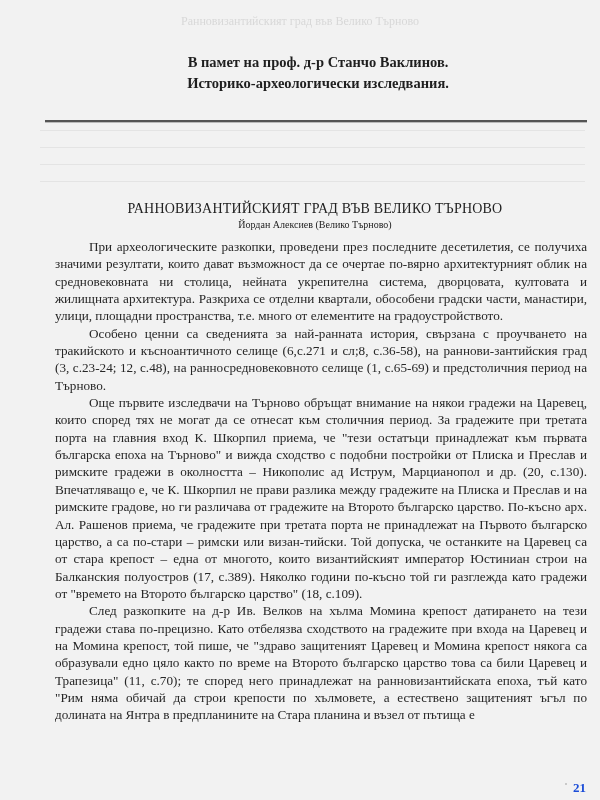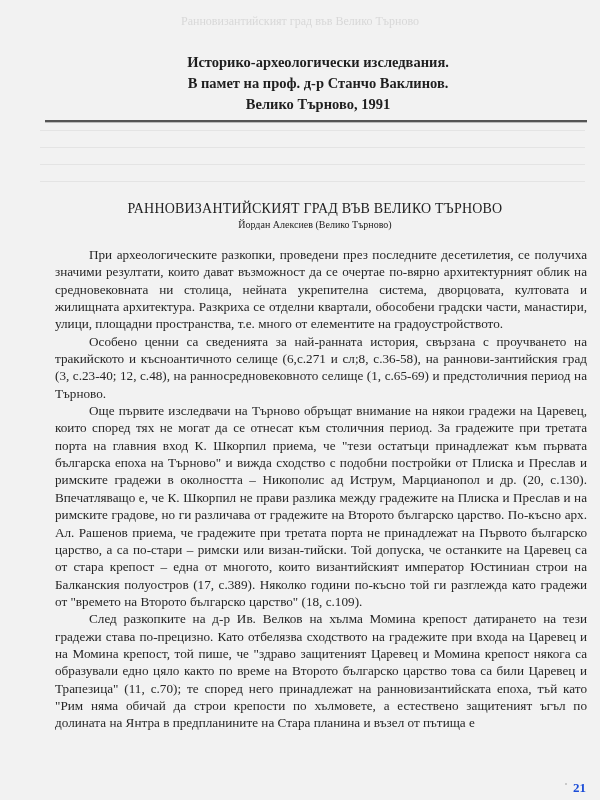--- a/index.html
+++ b/index.html
@@ -71,21 +71,21 @@
       right: 10px;
       top: 219px;
       text-align: center;
       font-size: 10px;
       color: #222;
     }
     .body {
       position: absolute;
       left: 55px;
       width: 532px;
-      top: 246px;
+      top: 238px;
       font-size: 13.2px;
       line-height: 17.35px;
       text-align: justify;
       color: #262626;
     }
     .body p {
       margin: 0;
       text-indent: 34px;
     }
     .page-number {
@@ -109,31 +109,30 @@
 </head>
 <body>
 
 <div class="bleed">Ранновизантийският град във Велико Търново</div>
 <div class="bleed-line" style="top:130px"></div>
 <div class="bleed-line" style="top:147px"></div>
 <div class="bleed-line" style="top:164px"></div>
 <div class="bleed-line" style="top:181px"></div>
 
 <div class="header">
+  <span class="line">В памет на проф. д-р Станчо Ваклинов.</span>
   <span class="line">Историко-археологически изследвания.</span>
-  <span class="line">В памет на проф. д-р Станчо Ваклинов.</span>
-  <span class="line">Велико Търново, 1991</span>
 </div>
 
 <div class="header-rule"></div>
 
 <div class="title">РАННОВИЗАНТИЙСКИЯТ ГРАД ВЪВ ВЕЛИКО ТЪРНОВО</div>
 <div class="author">Йордан Алексиев (Велико Търново)</div>
 
 <div class="body">
   <p>При археологическите разкопки, проведени през последните десетилетия, се получиха значими резултати, които дават възможност да се очертае по-вярно архитектурният облик на средновековната ни столица, нейната укрепителна система, дворцовата, култовата и жилищната архитектура. Разкриха се отделни квартали, обособени градски части, манастири, улици, площадни пространства, т.е. много от елементите на градоустройството.</p>
-  <p>Особено ценни са сведенията за най-ранната история, свързана с проучването на тракийското и късноантичното селище (6,с.271 и сл;8, с.36-58), на раннови-зантийския град (3, с.23-40; 12, с.48), на ранносредновековното селище (1, с.65-69) и предстоличния период на Търново.</p>
+  <p>Особено ценни са сведенията за най-ранната история, свързана с проучването на тракийското и късноантичното селище (6,с.271 и сл;8, с.36-58), на раннови-зантийския град (3, с.23-24; 12, с.48), на ранносредновековното селище (1, с.65-69) и предстоличния период на Търново.</p>
   <p>Още първите изследвачи на Търново обръщат внимание на някои градежи на Царевец, които според тях не могат да се отнесат към столичния период. За градежите при третата порта на главния вход К. Шкорпил приема, че "тези остатъци принадлежат към първата българска епоха на Търново" и вижда сходство с подобни постройки от Плиска и Преслав и римските градежи в околността – Никополис ад Иструм, Марцианопол и др. (20, с.130). Впечатляващо е, че К. Шкорпил не прави разлика между градежите на Плиска и Преслав и на римските градове, но ги различава от градежите на Второто българско царство. По-късно арх. Ал. Рашенов приема, че градежите при третата порта не принадлежат на Първото българско царство, а са по-стари – римски или визан-тийски. Той допуска, че останките на Царевец са от стара крепост – една от многото, които византийският император Юстиниан строи на Балканския полуостров (17, с.389). Няколко години по-късно той ги разглежда като градежи от "времето на Второто българско царство" (18, с.109).</p>
   <p>След разкопките на д-р Ив. Велков на хълма Момина крепост датирането на тези градежи става по-прецизно. Като отбелязва сходството на градежите при входа на Царевец и на Момина крепост, той пише, че "здраво защитеният Царевец и Момина крепост някога са образували едно цяло както по време на Второто българско царство това са били Царевец и Трапезица" (11, с.70); те според него принадлежат на ранновизантийската епоха, тъй като "Рим няма обичай да строи крепости по хълмовете, а естествено защитеният ъгъл по долината на Янтра в предпланините на Стара планина и възел от пътища е</p>
 </div>
 
 <div class="dot"></div>
 <div class="page-number">21</div>
 
 </body></html>

